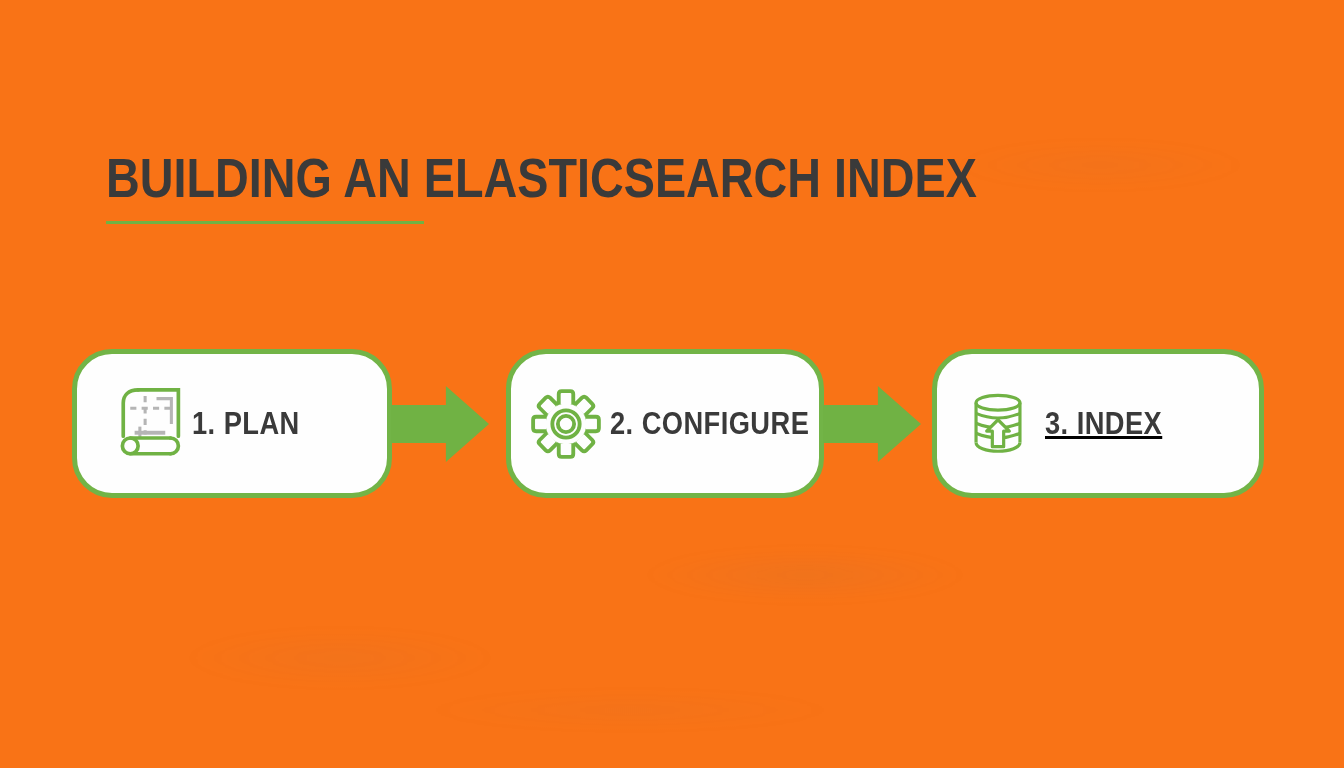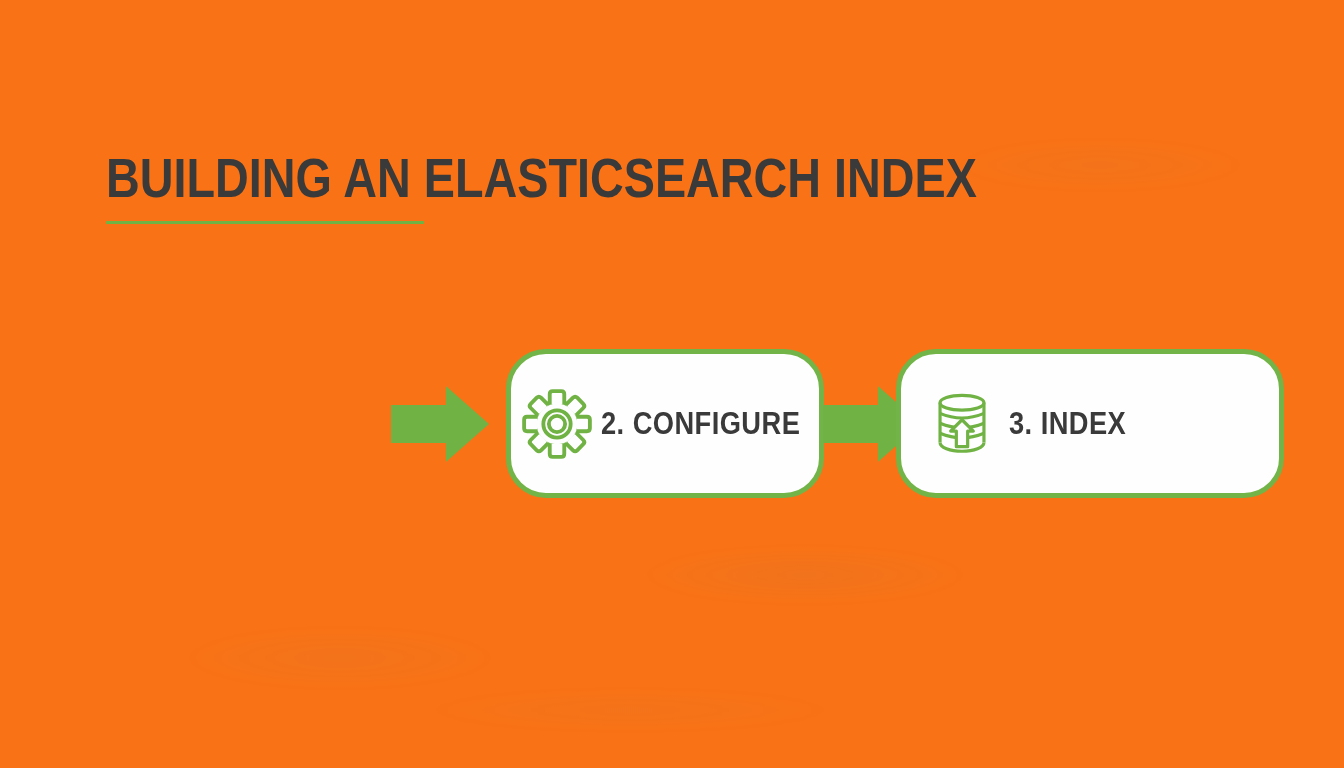--- a/index.html
+++ b/index.html
@@ -50,22 +50,22 @@
     top: 349px;
     height: 149px;
     border: 5px solid #72b447;
     border-radius: 40px;
     background: #fefefe;
     box-sizing: border-box;
     display: flex;
     align-items: center;
   }
   .step-box.b1 { left: 72px;  width: 320px; padding-left: 34px; }
-  .step-box.b2 { left: 506px; width: 318px; padding-left: 5px; text-align: center; }
-  .step-box.b3 { left: 896px; width: 388px; padding-left: 27px; }
+  .step-box.b2 { left: 506px; width: 318px; padding-left: 14px; text-align: center; }
+  .step-box.b3 { left: 932px; width: 332px; padding-left: 27px; text-decoration: underline; }
 
   .step-icon { flex: none; display: block; }
   .step-label {
     display: inline-block;
     font-size: 31px;
     font-weight: 700;
     color: #3a3a3a;
     letter-spacing: 0.5px;
     white-space: nowrap;
     transform: scaleX(0.88);
@@ -91,20 +91,42 @@
 <div class="canvas">
 
   <div class="smudge s1"></div>
   <div class="smudge s2"></div>
   <div class="smudge s3"></div>
   <div class="smudge s4"></div>
 
   <h1 class="title">BUILDING AN ELASTICSEARCH INDEX</h1>
   <div class="title-underline"></div>
 
+  <div class="step-box b1">
+    <svg class="step-icon" width="70" height="84" viewBox="0 0 80 96" fill="none">
+
+      <g stroke="#b5b5b5" stroke-width="3.5" fill="none">
+        <path d="M22 30 H70" stroke-dasharray="7 6"></path>
+        <path d="M39 16 V60" stroke-dasharray="7 6"></path>
+        <path d="M52 19 H69 V48"></path>
+        <path d="M27 58 H62" stroke-width="4.5"></path>
+        <path d="M33 51 V65"></path>
+      </g>
+
+      <g stroke="#70b244" stroke-width="4.2" fill="none" stroke-linecap="round">
+        <path d="M31 9 H77 V62"></path>
+        <path d="M31 9 C20 9 14 15 14 24 V62"></path>
+        <circle cx="22" cy="73" r="9"></circle>
+        <path d="M22 64 H68"></path>
+        <path d="M22 82 H68"></path>
+        <path d="M68 64 A9 9 0 0 1 68 82"></path>
+      </g>
+    </svg>
+    <span class="step-label">1. PLAN</span>
+  </div>
 
   <div class="flow-arrow a1"></div>
 
   <div class="step-box b2">
     <svg class="step-icon" width="82" height="82" viewBox="0 0 96 96" fill="none">
       <circle cx="48" cy="48" r="26" stroke="#70b244" stroke-width="4.5" fill="#fefefe"></circle>
       <g id="tooth0">
         <path d="M39.5 25 V13 Q39.5 9.5 43 9.5 H53 Q56.5 9.5 56.5 13 V25" fill="#fefefe" stroke="#70b244" stroke-width="4.5"></path>
       </g>
       <use href="#tooth0" transform="rotate(45 48 48)"></use>

